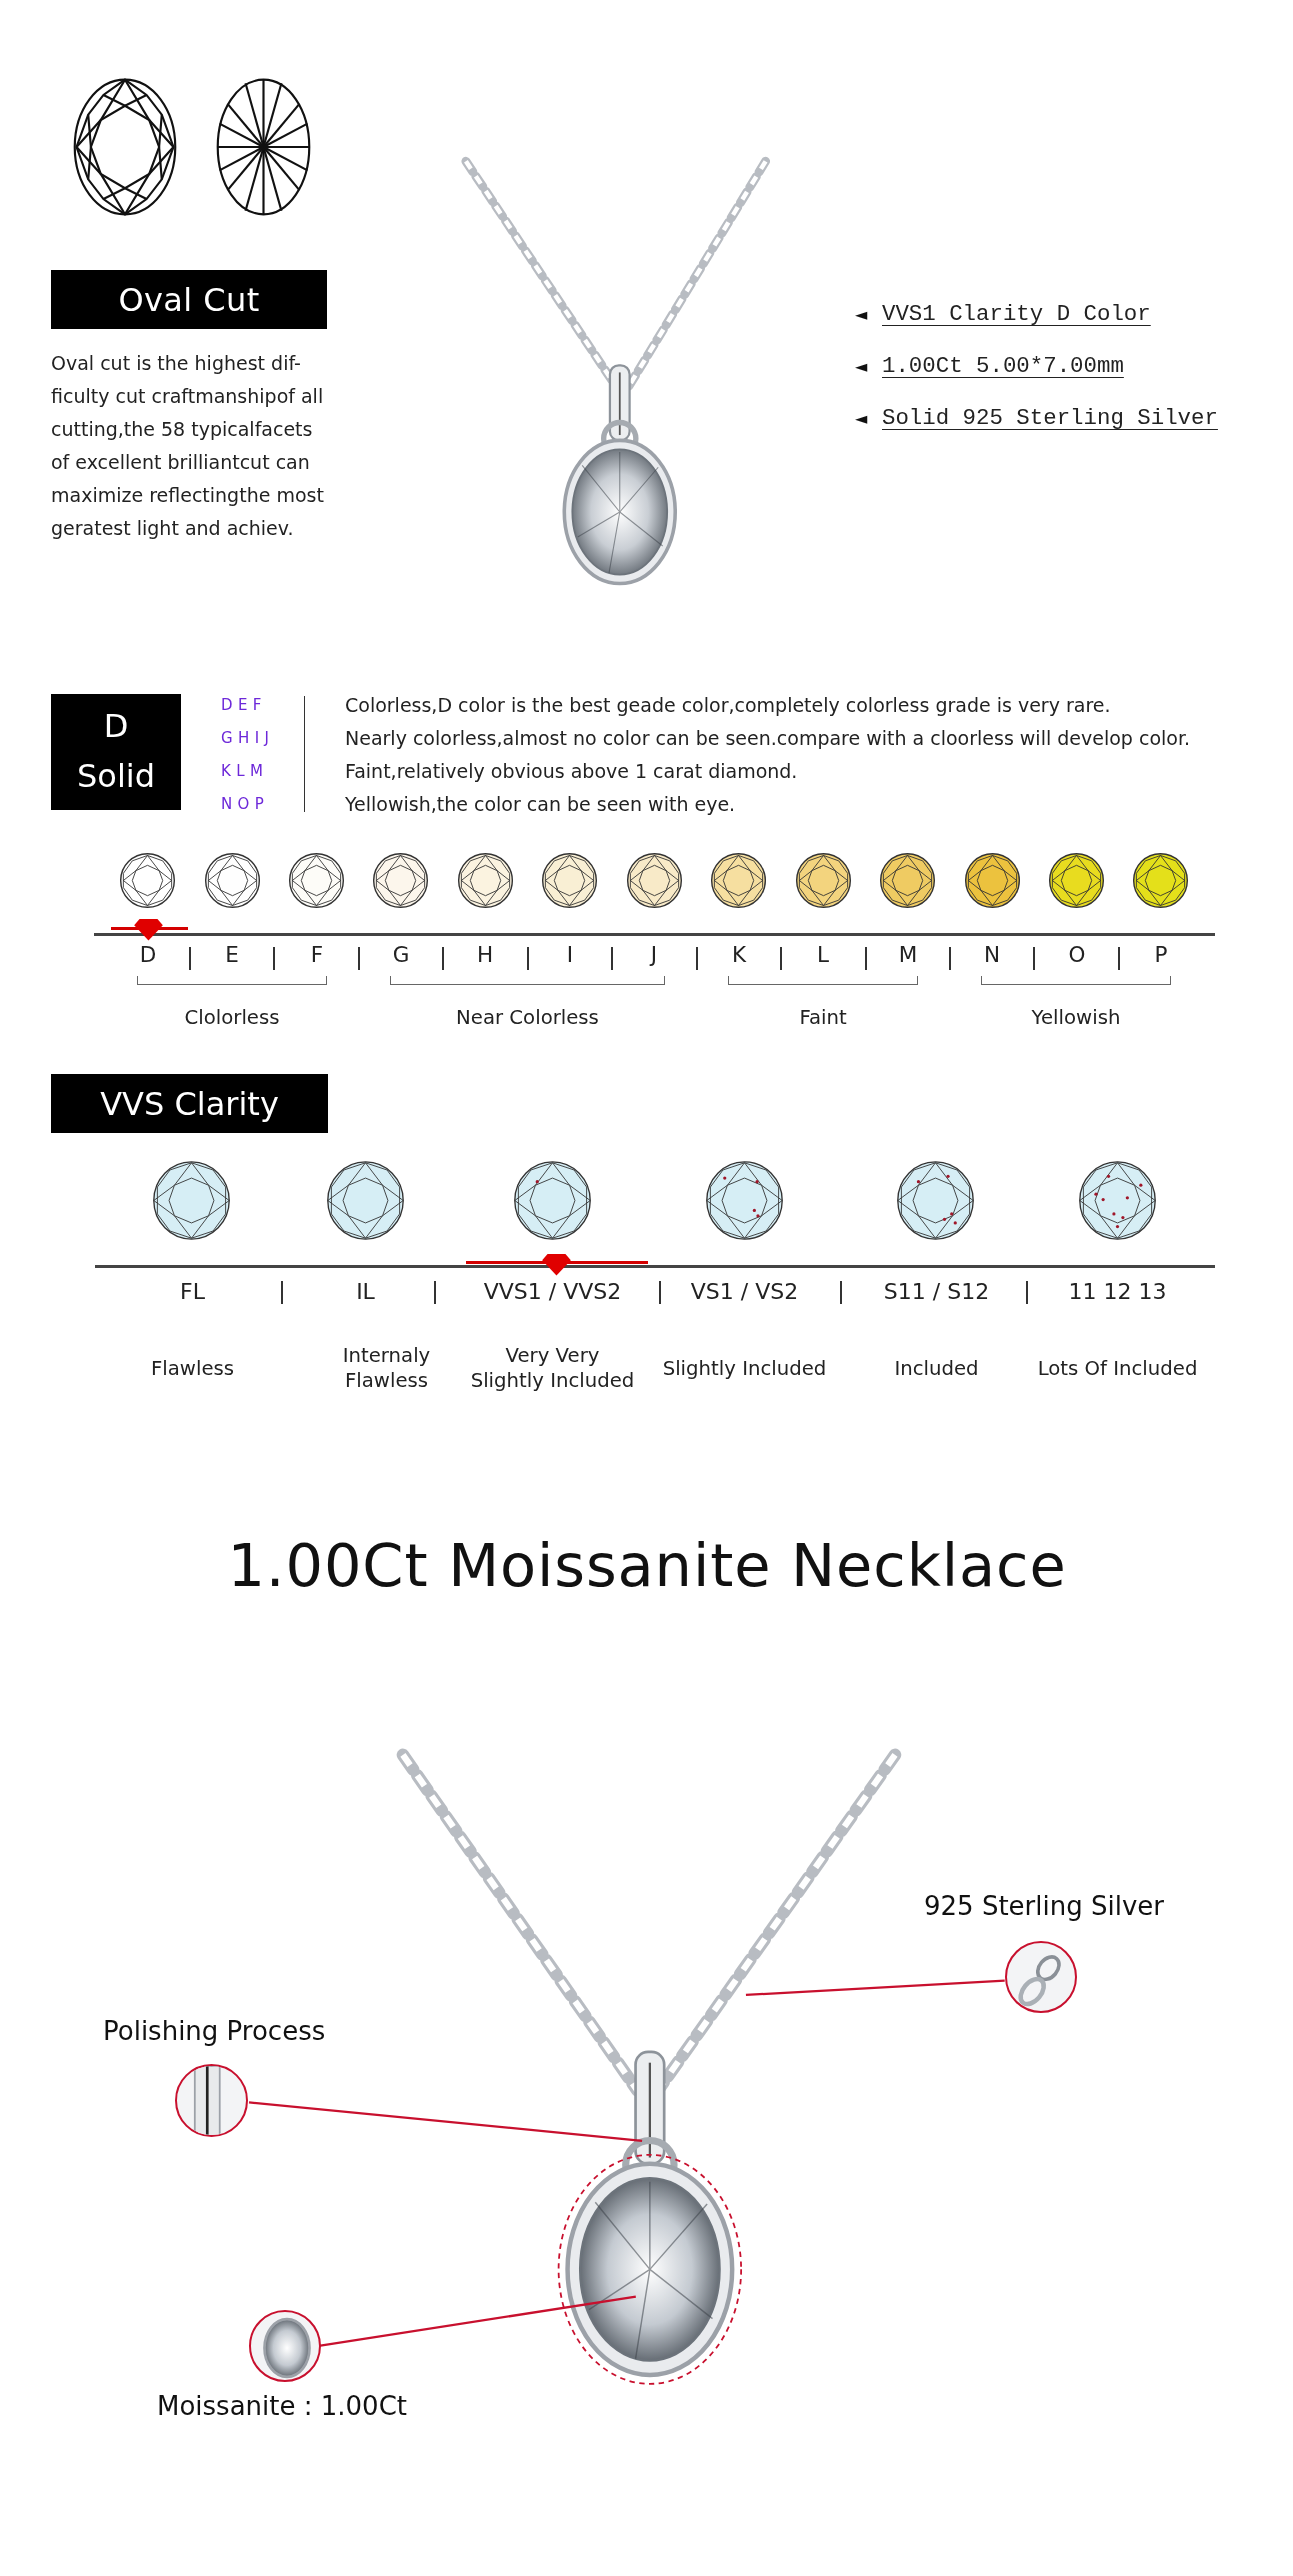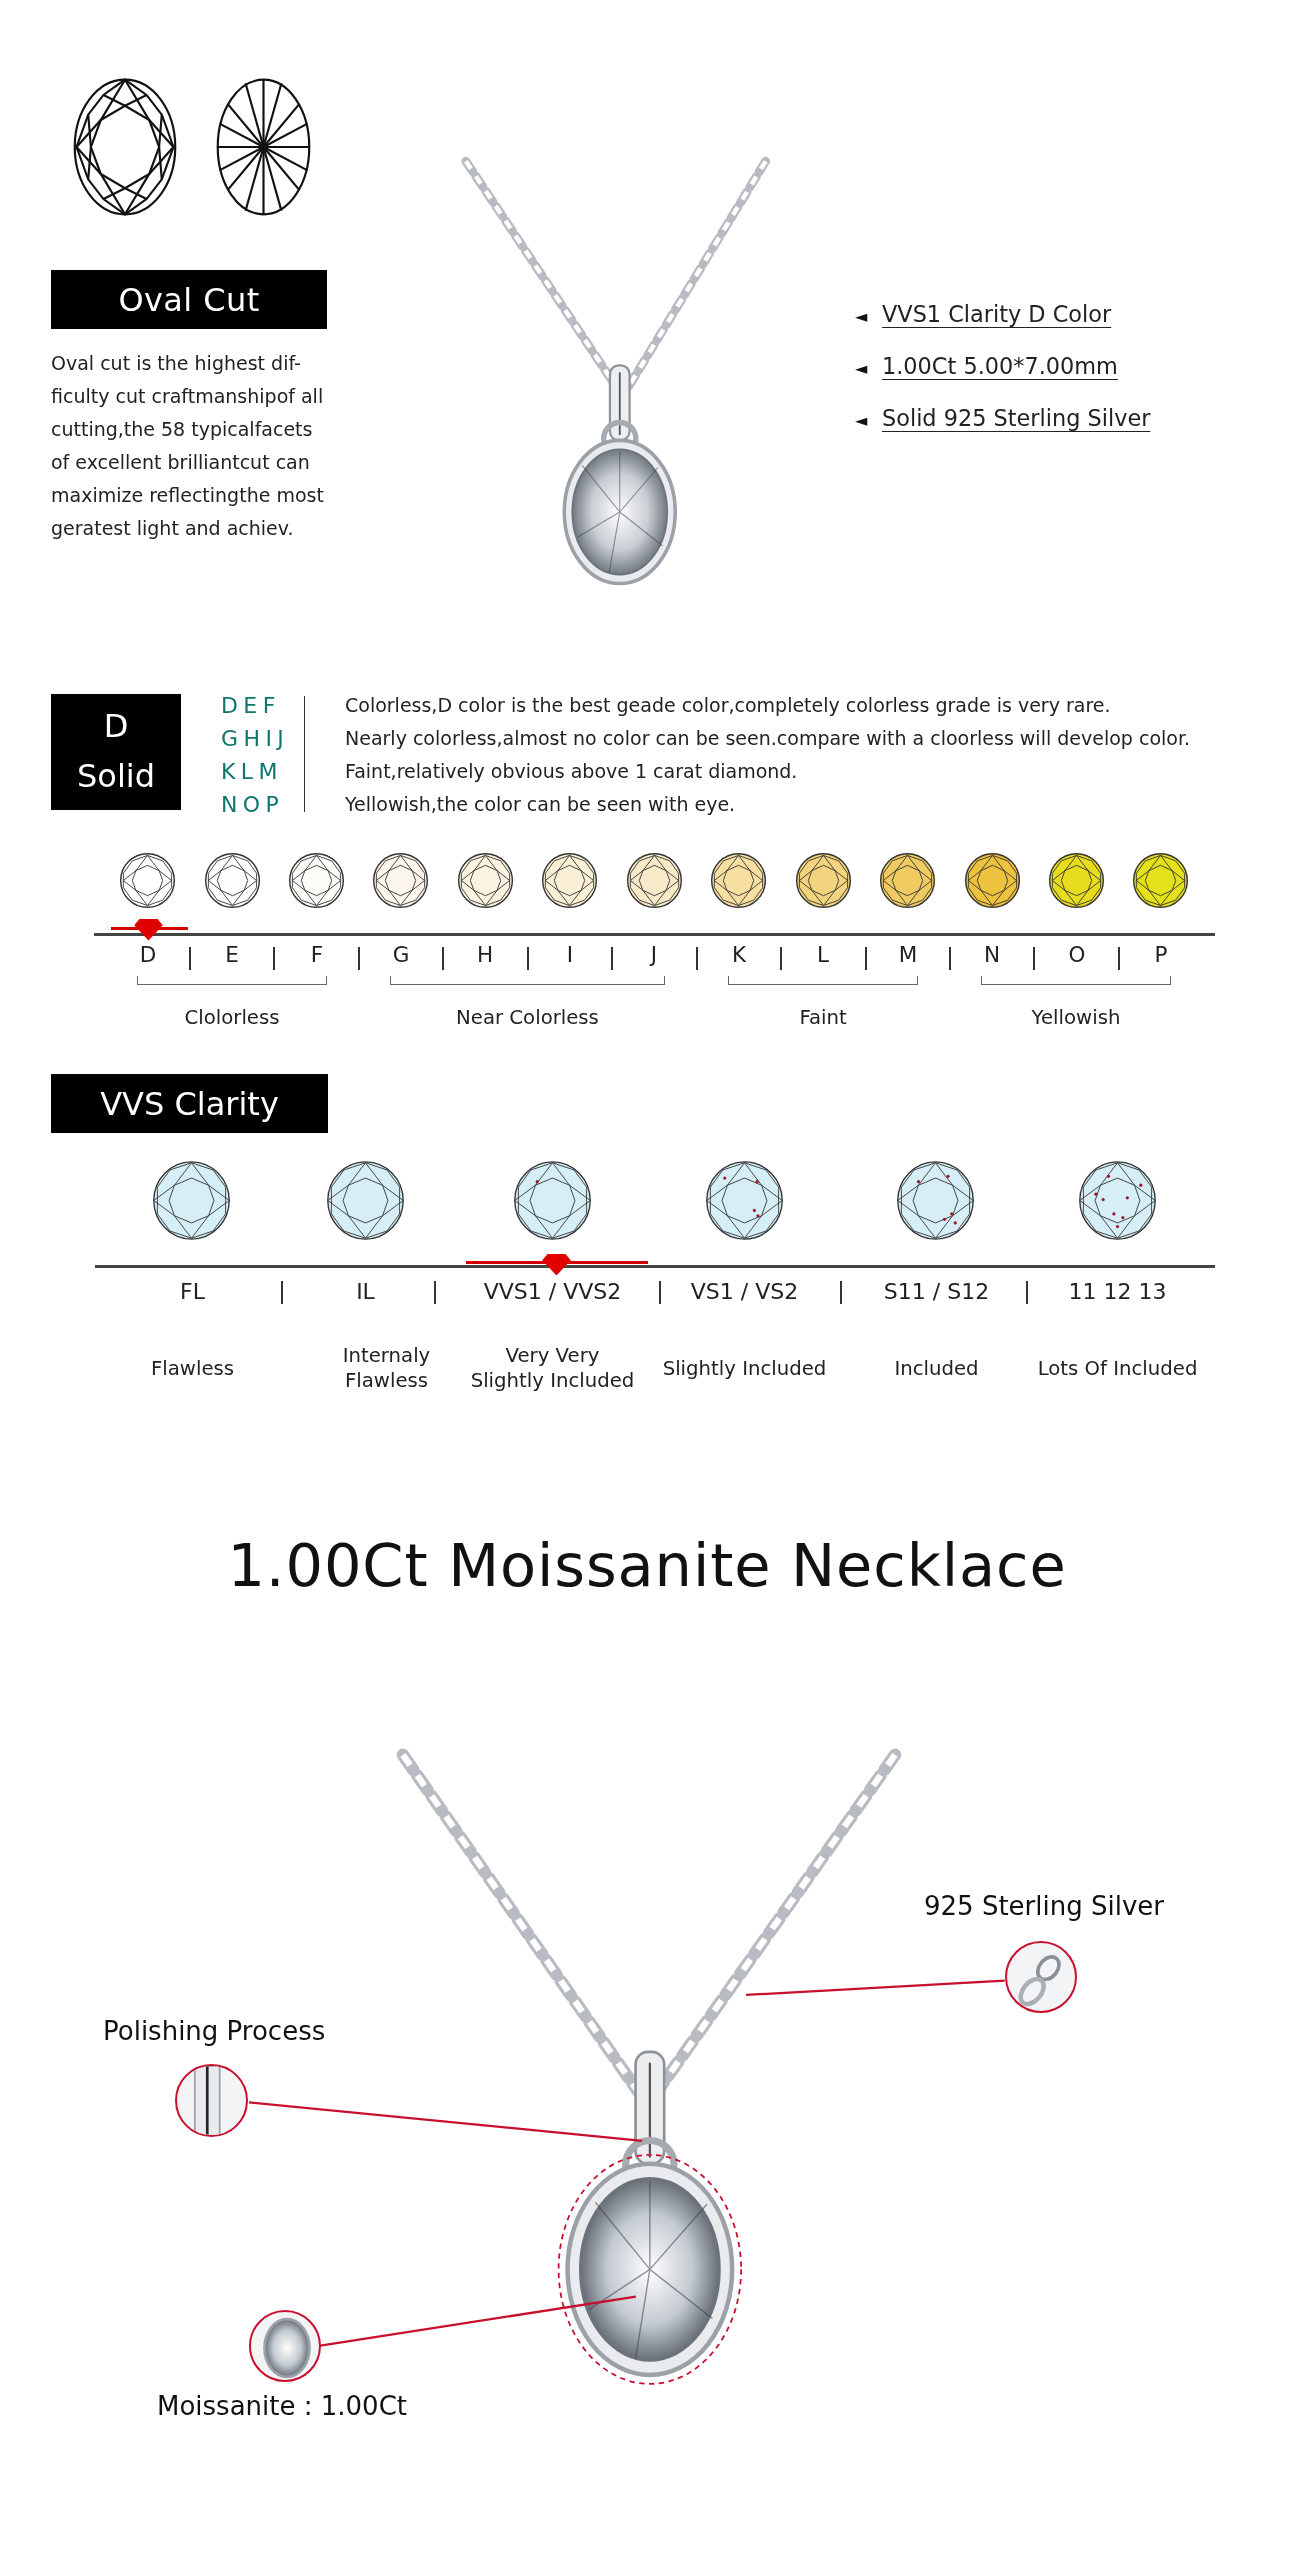--- a/index.html
+++ b/index.html
@@ -7,26 +7,26 @@
   body { position: relative; font-family: "DejaVu Sans", sans-serif; color: #111; }
   .abs { position: absolute; }
 
   
   .oval-box { left: 51px; top: 270px; width: 276px; height: 59px; background: #000; color: #fff;
     font-size: 32px; display: flex; align-items: center; justify-content: center; letter-spacing: 0.4px; }
   .oval-desc { left: 51px; top: 347px; width: 287px; font-size: 19px; line-height: 33px; color: #222; }
   .bullets { left: 855px; top: 301px; }
   .bullet { display: flex; align-items: baseline; font-size: 22.4px; color: #222; height: 52px; }
   .bullet .tri { width: 27px; font-size: 16px; color: #111; }
-  .bullet .txt { text-decoration: underline; text-decoration-thickness: 0.9px; text-underline-offset: 4.5px; }
+  .bullet .txt { text-decoration: underline; text-decoration-thickness: 0.9px; text-underline-offset: 4.5px; font-family: Liberation Mono, monospace; }
 
   
   .dcolor-box { left: 51px; top: 694px; width: 130px; height: 116px; background: #000; color: #fff;
     font-size: 32px; line-height: 50px; text-align: center; padding-top: 7.2px; }
-  .grade-col { left: 221px; top: 689px; width: 81px; font-size: 22px; letter-spacing: 2.7px; color: #0f766e; }
+  .grade-col { left: 221px; top: 689px; width: 81px; font-size: 15px; letter-spacing: 2.7px; color: #6d28d9; }
   .grade-col div, .grade-desc div { height: 33px; line-height: 33px; }
   .vbar { left: 304px; top: 696px; width: 1.3px; height: 116px; background: #333; }
   .grade-desc { left: 345px; top: 689px; font-size: 19px; color: #222; }
 
   .scale-line { height: 2.7px; background: #444; }
   .marker-bar { height: 2.7px; background: #d40000; }
   .letter { font-size: 21.5px; color: #222; text-align: center; width: 36px; margin-left: -18px; }
   .pipe { width: 1.8px; height: 23px; background: #333; }
   .bracket { border: 1.8px solid #666; border-top: none; height: 9px; }
   .group-label { font-size: 19.7px; color: #222; text-align: center; }

